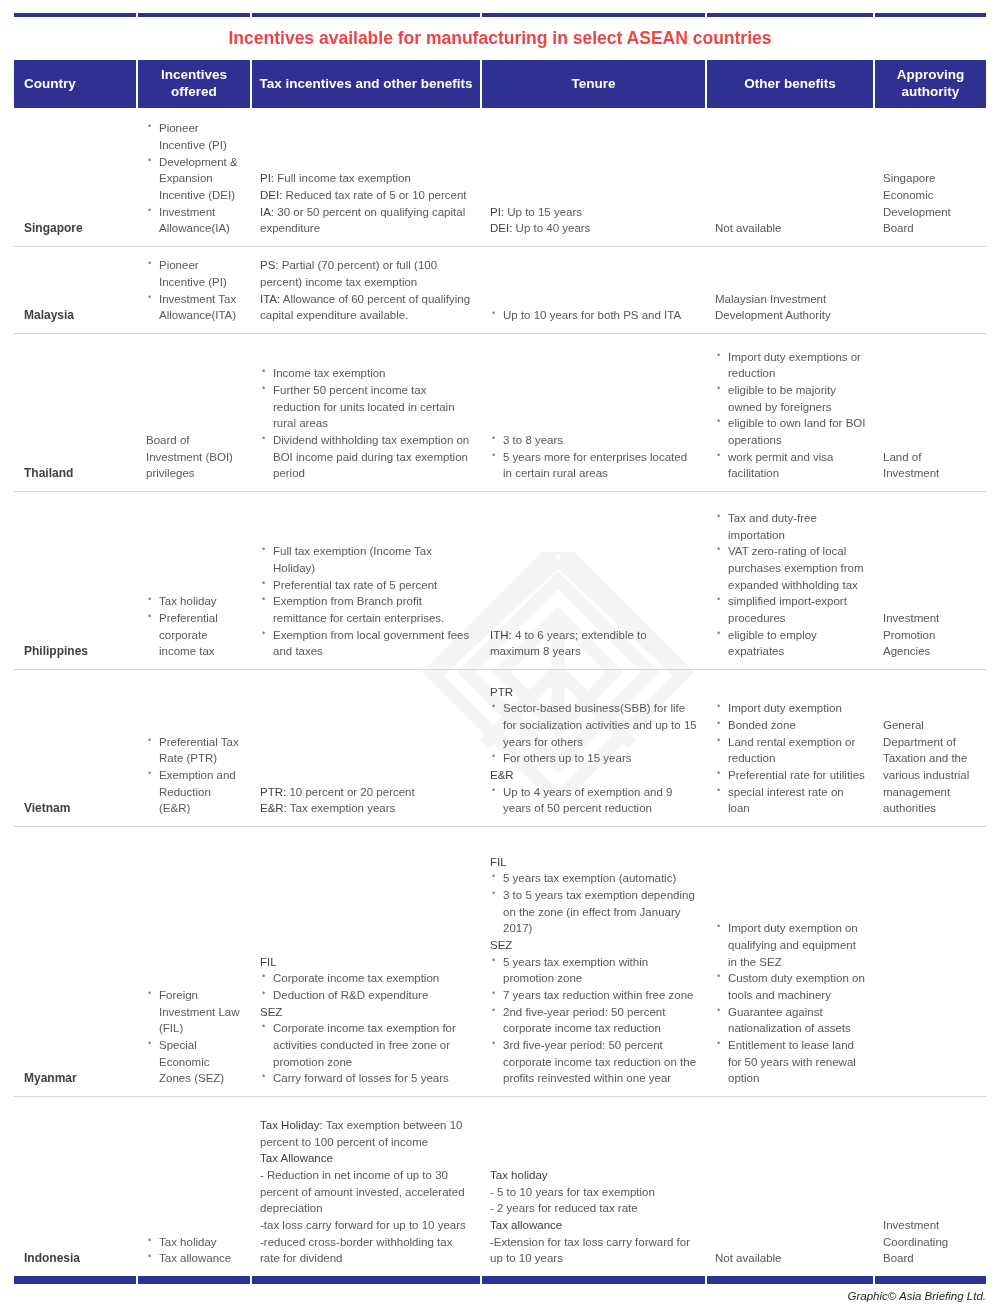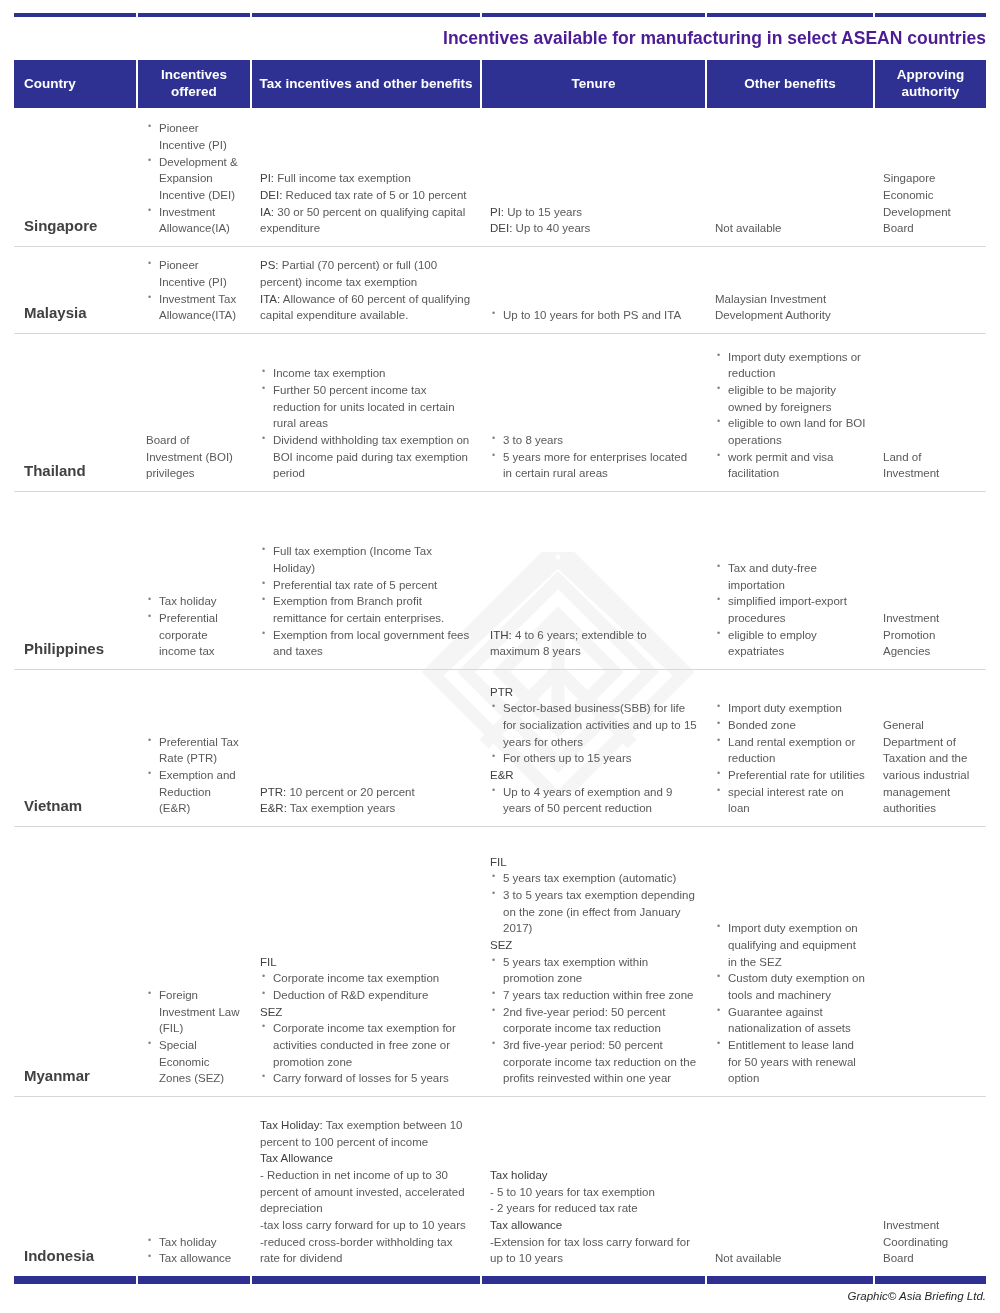--- a/index.html
+++ b/index.html
@@ -5,37 +5,37 @@
   *{margin:0;padding:0;box-sizing:border-box}
   html,body{background:#fff}
   body{width:1000px;height:1313px;position:relative;overflow:hidden;
        font-family:"Liberation Sans",sans-serif;color:#58595b}
   .page{position:absolute;inset:0;padding:13px 14px 0}
   .grid{display:grid;grid-template-columns:124px 114px 230px 225px 168px 111px}
   .z{position:relative;z-index:1}
   .top-rule{height:4px;margin-bottom:11px}
   .rule-seg{background:#2e3192;border-right:2px solid #fff}
   .rule-seg:last-child{border-right:none}
-  .title{text-align:right;color:#4c1d95;font-weight:bold;font-size:17.5px;margin-bottom:11px}
+  .title{text-align:center;color:#ef4444;font-weight:bold;font-size:17.5px;margin-bottom:11px}
   .thead .hcell{background:#2e3192;color:#fff;font-weight:bold;font-size:13.5px;line-height:1.25;
        min-height:48px;display:flex;align-items:center;justify-content:center;text-align:center;
        padding:4px 6px;border-right:2px solid #fff}
   .thead .hcell:last-child{border-right:none}
   .thead .hcell.left{justify-content:flex-start;text-align:right;padding-left:10px}
   .tbody .trow + .trow{border-top:1px solid #d7d8da}
   .tbody .trow:nth-child(1){min-height:138px}
   .tbody .trow:nth-child(2){min-height:87px}
   .tbody .trow:nth-child(3){min-height:158px}
   .tbody .trow:nth-child(4){min-height:178px}
   .tbody .trow:nth-child(5){min-height:157px}
   .tbody .trow:nth-child(6){min-height:270px}
   .tbody .trow:nth-child(7){min-height:180px}
   .cell{display:flex;flex-direction:column;justify-content:flex-end;
         padding:9px 9px 9px 8px;font-size:11.5px;line-height:1.45}
-  .cell.country{font-size:15px;font-weight:bold;color:#414042;padding-left:10px}
+  .cell.country{font-size:12px;font-weight:bold;color:#414042;padding-left:10px}
   ul.blist{list-style:none}
   ul.blist li{padding-left:13px;position:relative}
   ul.blist li::before{content:"•";position:absolute;left:2px;top:0;color:#808285;font-size:9px}
   .kv b,.bhead{color:#414042;font-weight:normal}
   .bottom-rule{height:8px}
   .footer{text-align:right;font-style:italic;font-size:11.5px;color:#231f20;margin-top:6px}
   .watermark{position:absolute;left:398px;top:552px;opacity:0.06;pointer-events:none;z-index:0}
 </style>
 </head>
 <body>
@@ -171,20 +171,21 @@
               <li>Exemption from Branch profit remittance for certain enterprises.</li>
               <li>Exemption from local government fees and taxes</li>
             </ul>
           </div>
           <div class="cell">
             <div class="kv"><b>ITH:</b> 4 to 6 years; extendible to maximum 8 years</div>
           </div>
           <div class="cell">
             <ul class="blist">
               <li>Tax and duty-free importation</li>
+              <li>VAT zero-rating of local purchases exemption from expanded withholding tax</li>
               <li>simplified import-export procedures</li>
               <li>eligible to employ expatriates</li>
             </ul>
           </div>
           <div class="cell">
             <div class="btext">Investment Promotion Agencies</div>
           </div>
         </div>
         <div class="trow grid">
           <div class="cell country">

